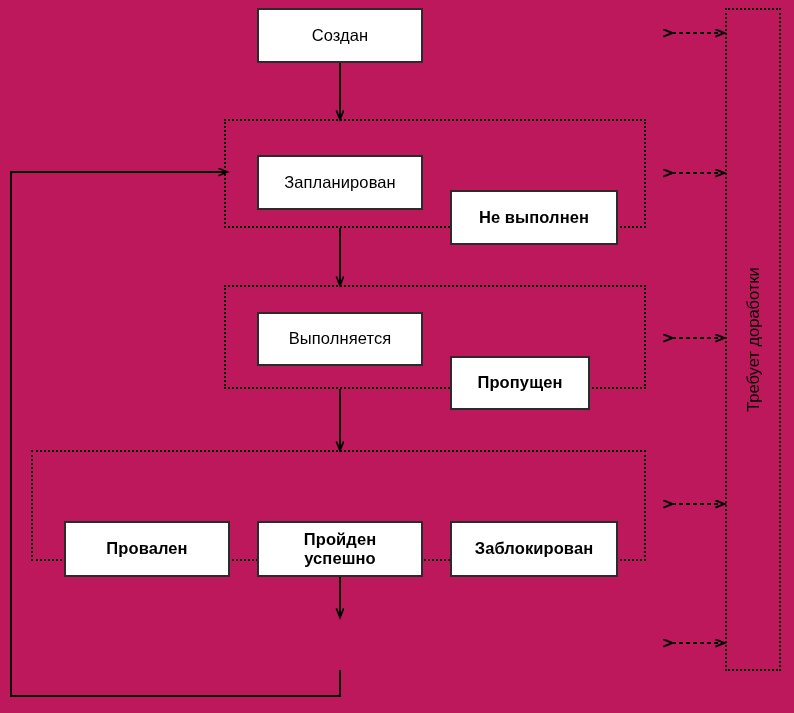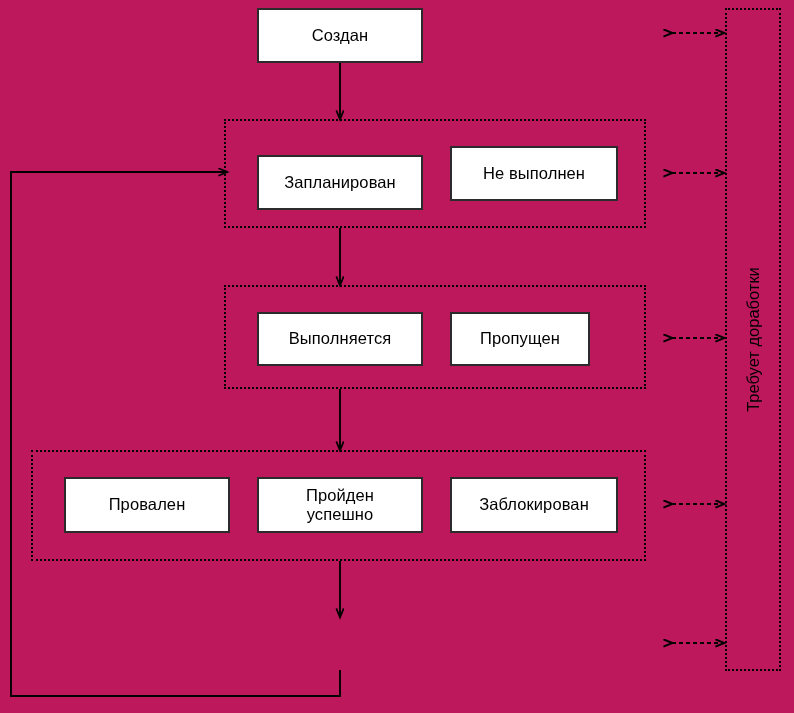--- a/index.html
+++ b/index.html
@@ -40,21 +40,22 @@
     display: flex;
     align-items: center;
     justify-content: center;
     text-align: center;
     font-size: 16.5px;
     line-height: 1.18;
     letter-spacing: 0.1px;
     color: #000000;
   }
   .state-box.bold {
-    font-weight: normal;
+    font-weight: bold;
+    margin-top: 44px;
   }
   .rework-panel {
     position: absolute;
     border: 2px dotted #000000;
     box-sizing: border-box;
     background: transparent;
     display: flex;
     align-items: center;
     justify-content: center;
   }

